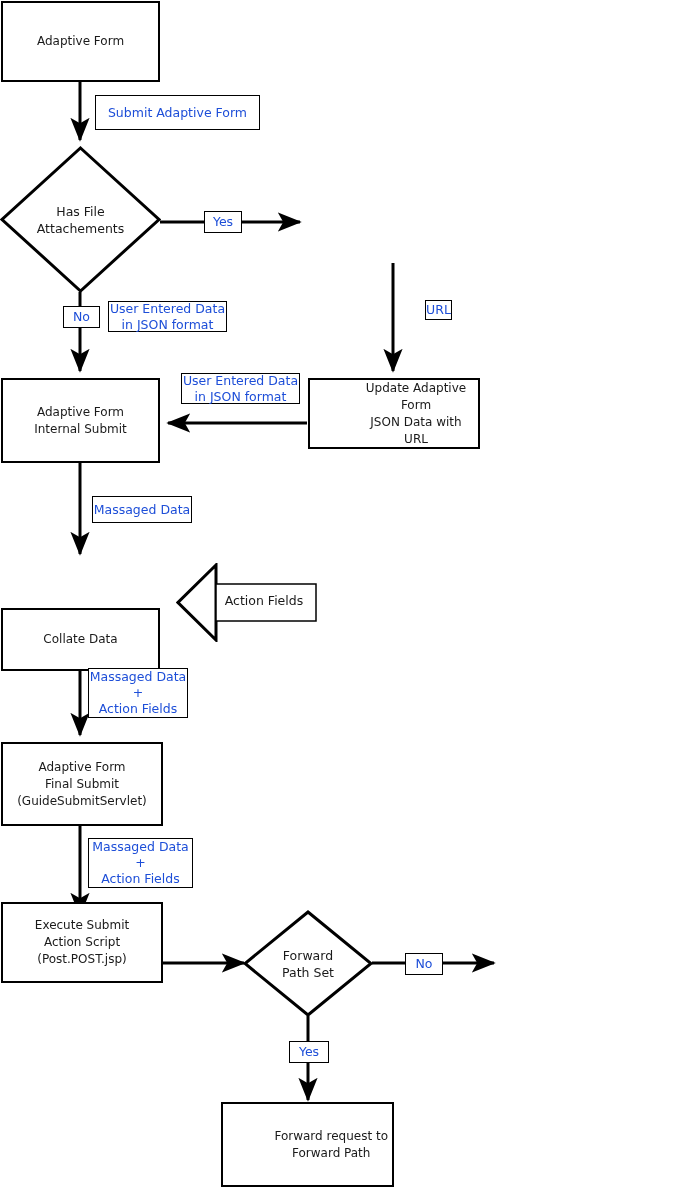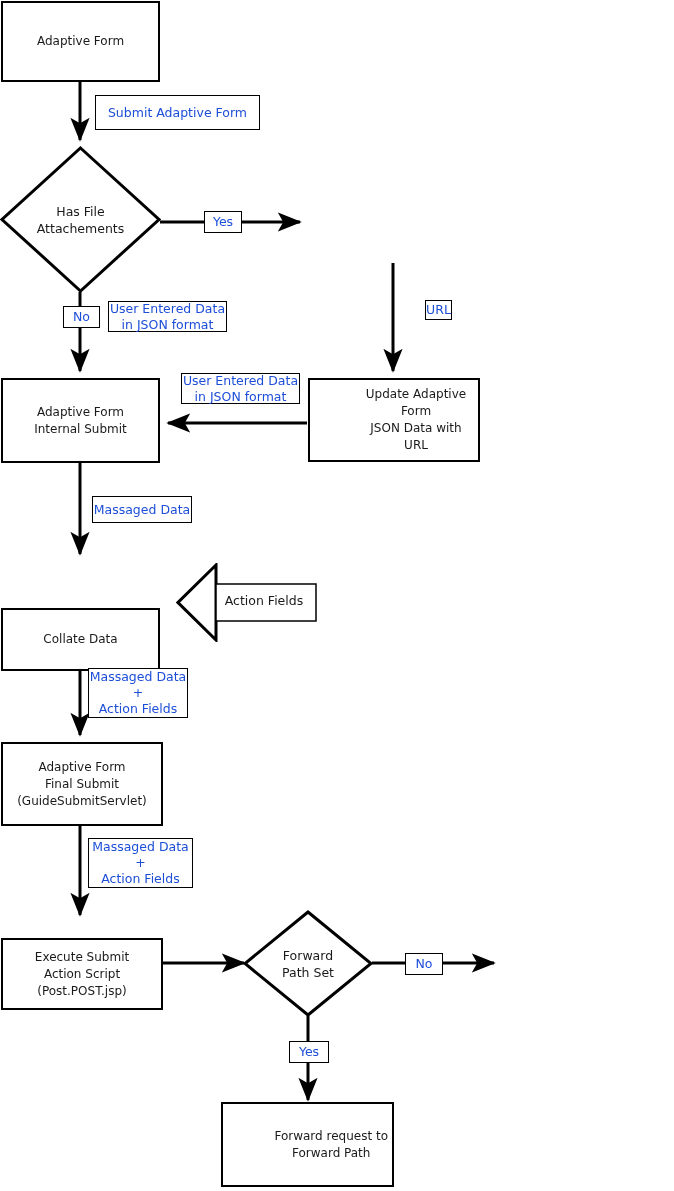--- a/index.html
+++ b/index.html
@@ -161,21 +161,21 @@
     <span class="decision-label">Has File
 Attachements</span>
   </div>
 
 
   <div class="node" style="left:1px; top:378px; width:159px; height:85px;">
     <span class="node-label">Adaptive Form
 Internal Submit</span>
   </div>
 
-  <div class="node" style="left:308px; top:378px; width:172px; height:84px;padding-left:44px;">
+  <div class="node" style="left:308px; top:378px; width:172px; height:71px;padding-left:44px;">
     <span class="node-label">Update Adaptive Form
 JSON Data with URL</span>
   </div>
 
   <div class="node" style="left:1px; top:561px; width:159px; height:63px;margin-top:47px;">
     <span class="node-label">Collate Data</span>
   </div>
 
   <div class="pennant" style="left:176px; top:563px; width:142px; height:79px;">
     <svg class="pennant-shape" viewBox="0 0 142 79" xmlns="http://www.w3.org/2000/svg" preserveAspectRatio="none">
@@ -184,21 +184,21 @@
     </svg>
     <span class="pennant-label">Action Fields</span>
   </div>
 
   <div class="node" style="left:1px; top:742px; width:162px; height:84px;">
     <span class="node-label">Adaptive Form
 Final Submit
 (GuideSubmitServlet)</span>
   </div>
 
-  <div class="node" style="left:1px; top:938px; width:162px; height:72px;">
+  <div class="node" style="left:1px; top:902px; width:162px; height:81px;">
     <span class="node-label">Execute Submit
 Action Script
 (Post.POST.jsp)</span>
   </div>
 
   <div class="decision" style="left:243px; top:910px; width:130px; height:107px;">
     <svg class="decision-shape" viewBox="0 0 130 107" xmlns="http://www.w3.org/2000/svg" preserveAspectRatio="none">
       <polygon points="65,2 128,53.5 65,105 2,53.5" fill="#ffffff" stroke="#000000" stroke-width="3"></polygon>
     </svg>
     <span class="decision-label">Forward

